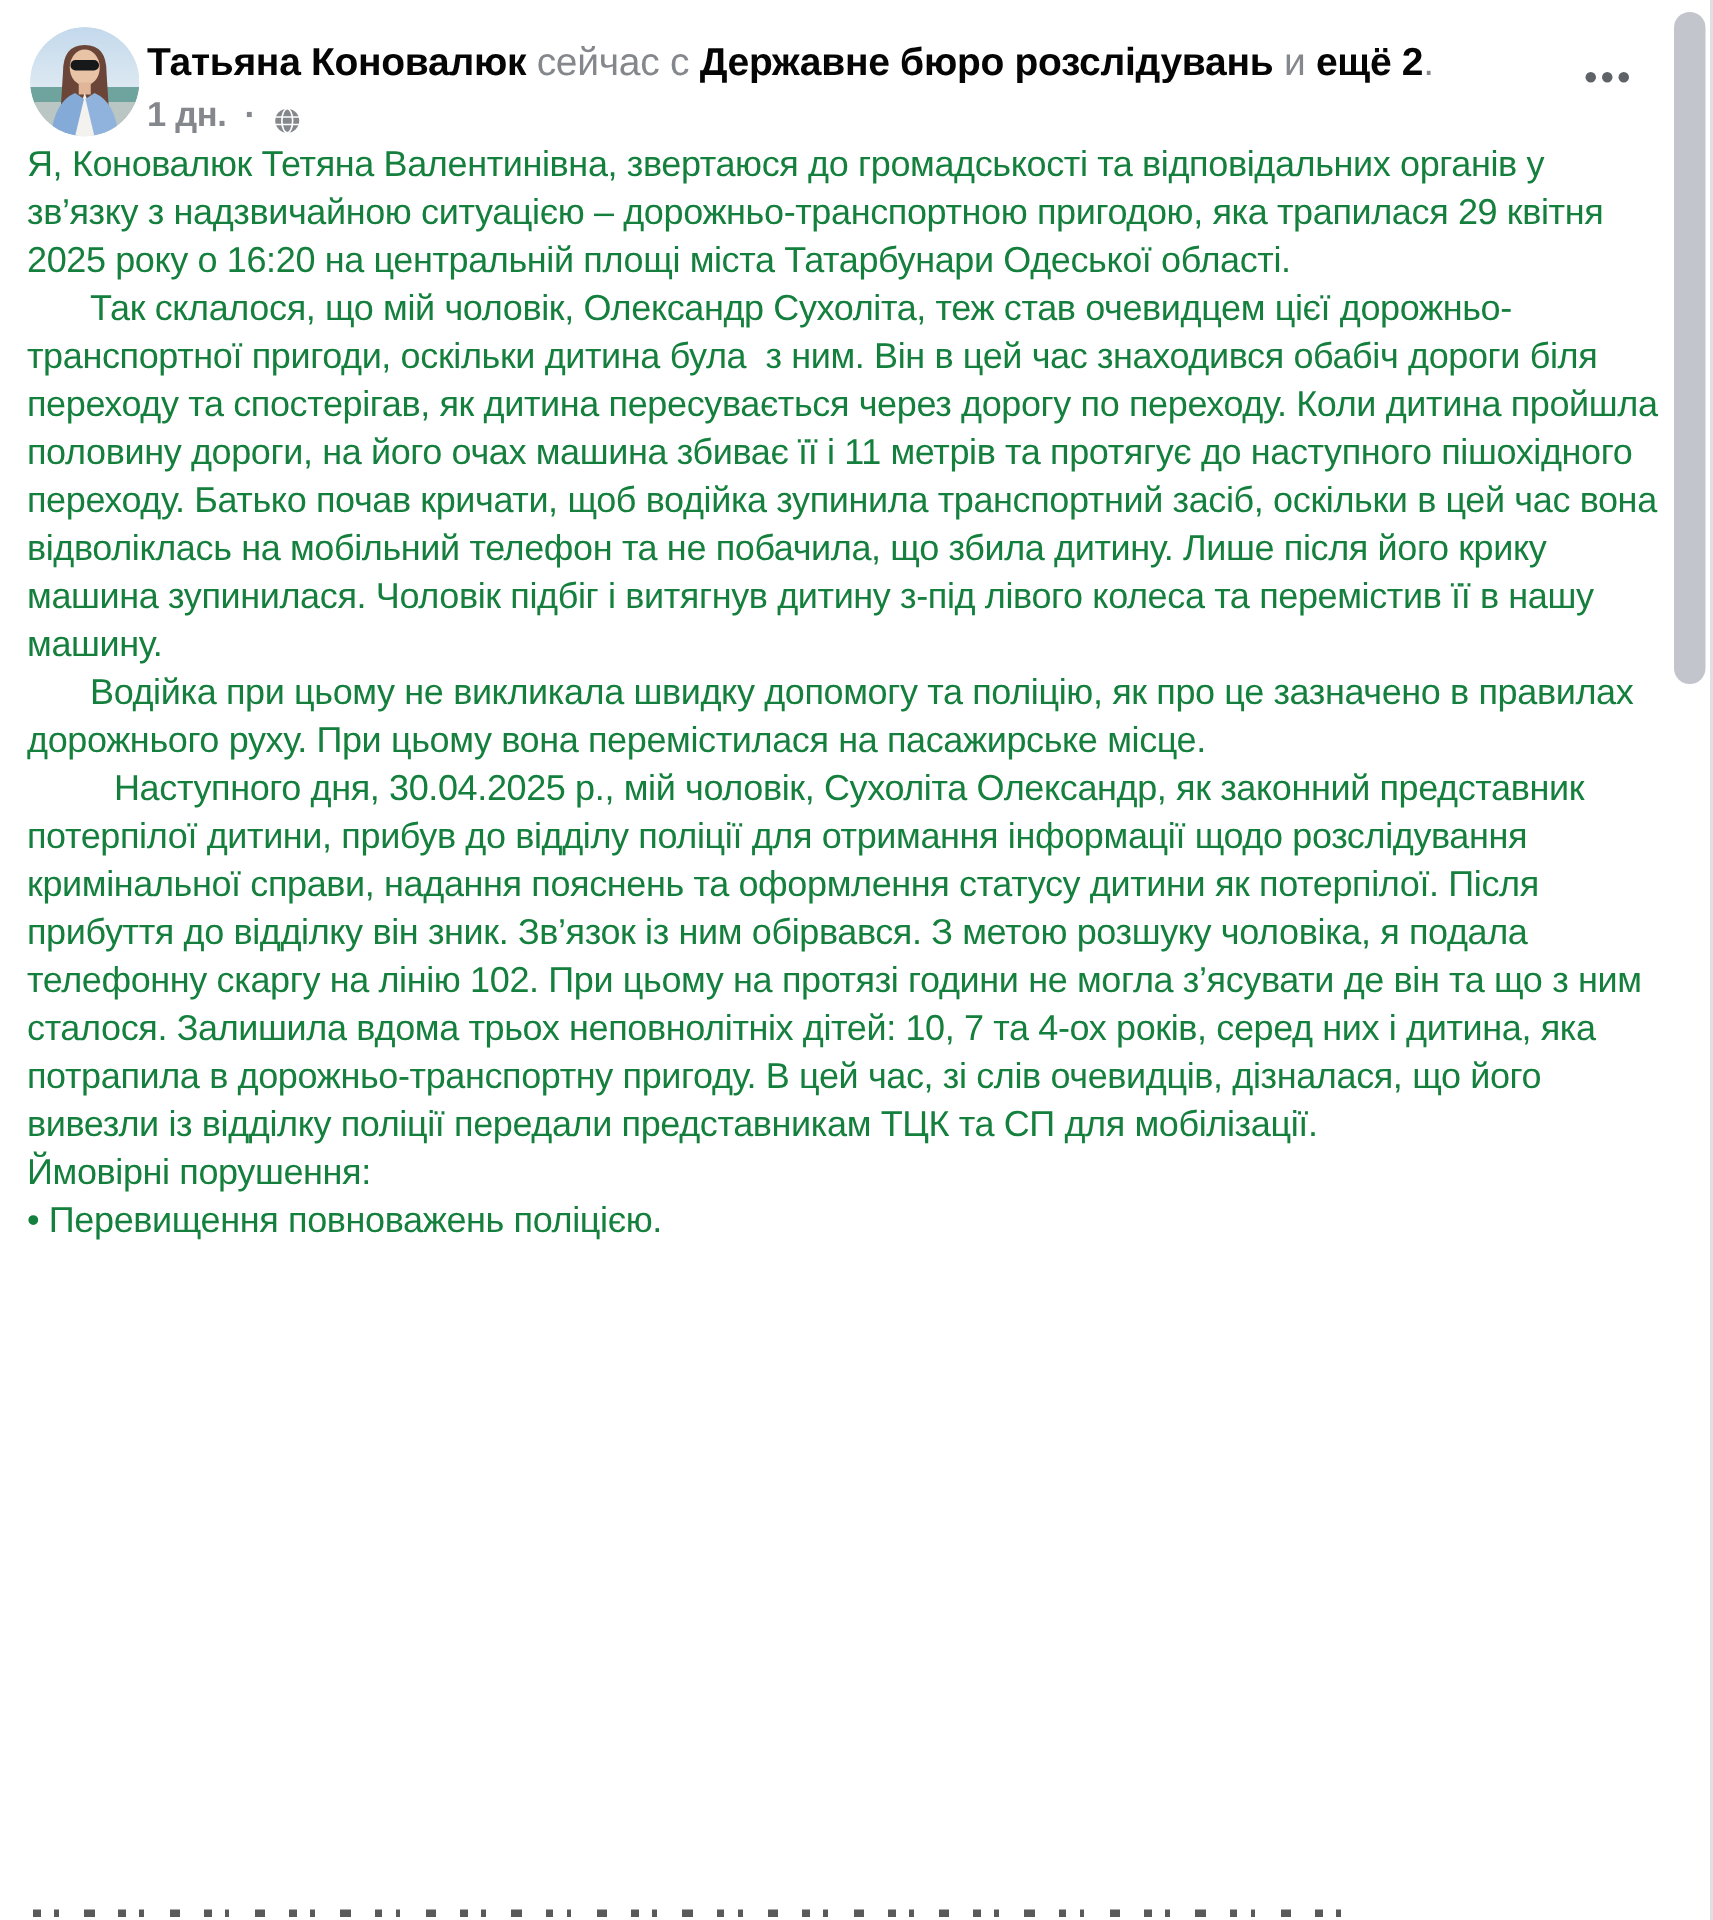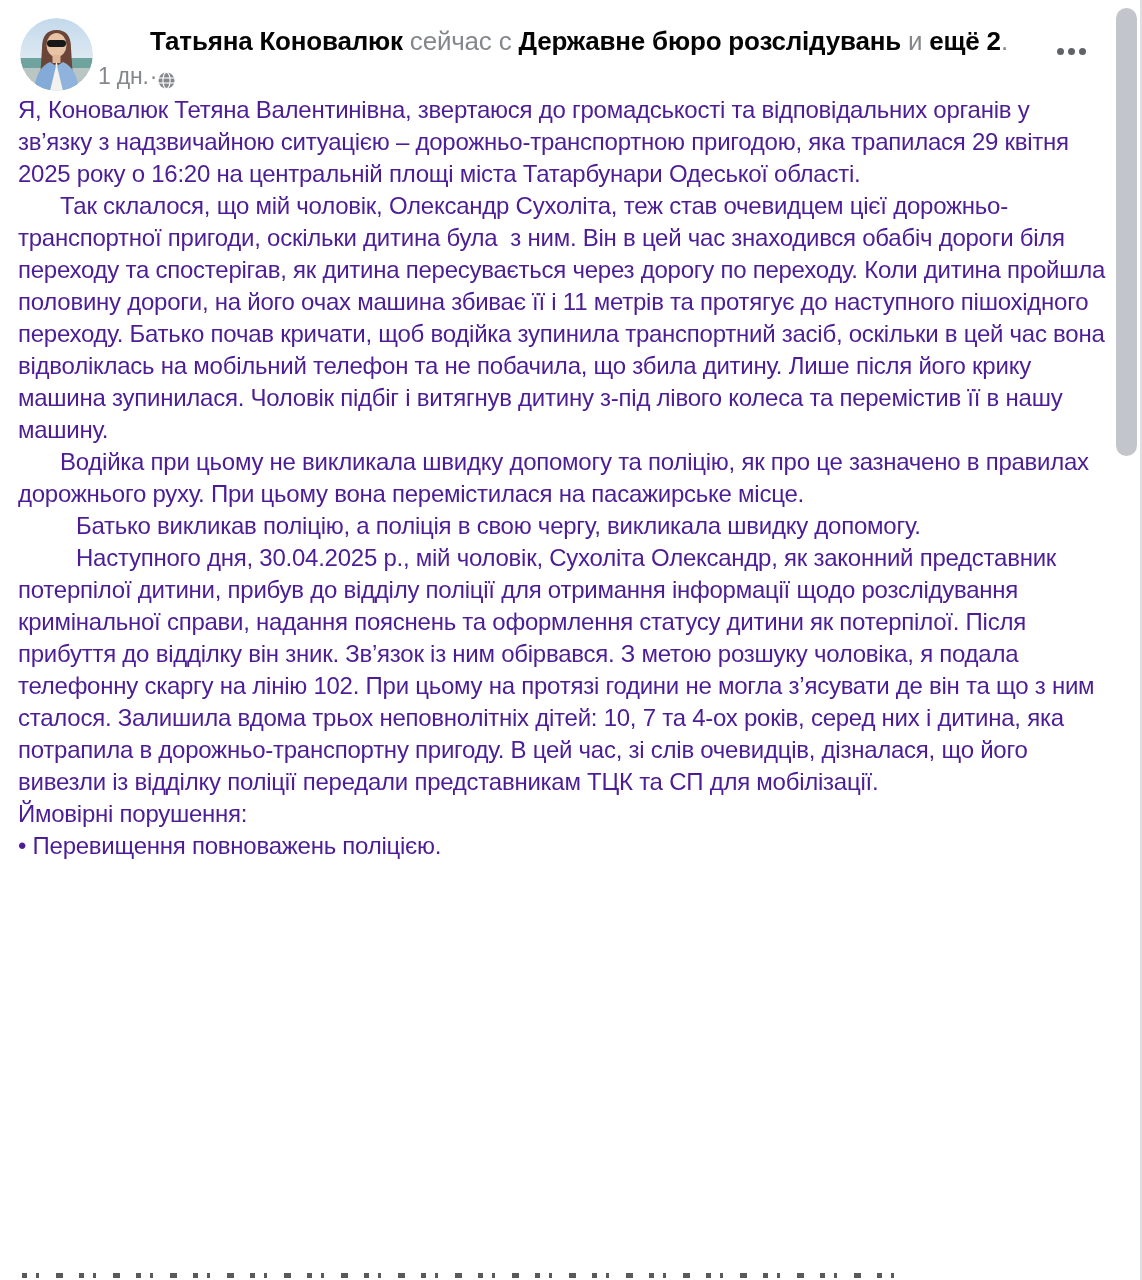--- a/index.html
+++ b/index.html
@@ -7,57 +7,57 @@
   body {
     width: 1142px; height: 1280px;
     background: #ffffff;
     font-family: "Liberation Sans", sans-serif;
     position: relative;
     overflow: hidden;
     color: #050505;
   }
 
   
-  .header { position: absolute; top: 0; left: 0; right: 12px; height: 96px; text-align: center; }
+  .header { position: absolute; top: 0; left: 0; right: 12px; height: 96px; }
 
   .avatar {
     position: absolute; left: 20px; top: 18px;
     width: 73px; height: 73px; border-radius: 50%;
     overflow: hidden; cursor: pointer;
   }
   .avatar svg { display: block; }
 
   .header-text { position: absolute; left: 98px; top: 25px; right: 70px; }
   .hline1 {
     font-size: 26px; line-height: 33px; color: #050505;
     letter-spacing: -0.2px;
   }
   .hline1 .bold { font-weight: 700; }
   .hline1 .muted { color: #84878c; font-weight: 400; }
   .hline2 {
     margin-top: 5px;
-    display: flex; align-items: center; gap: 1px;
-    font-size: 23px; color: #84878c; letter-spacing: -0.2px;
+    display: flex; align-items: center; gap: 12px;
+    font-size: 23px; color: #84878c; letter-spacing: -0.2px; font-weight: bold;
   }
   .globe { width: 17px; height: 17px; display: inline-block; }
 
   .menu-btn {
     position: absolute; top: 42px; right: 38px;
     display: flex; gap: 4px; padding: 6px; cursor: pointer;
   }
   .menu-btn i {
     width: 7px; height: 7px; border-radius: 50%;
     background: #5f6368; display: block;
   }
 
   
   .post-body {
     position: absolute; left: 18px; top: 94px; width: 1090px;
     font-size: 24px; line-height: 32px; letter-spacing: -0.25px;
-    color: #4c1d95;
+    color: #15803d;
   }
   .post-body p { margin: 0; white-space: pre-wrap; }
   .indent-a { text-indent: 42px; }
   .indent-b { text-indent: 58px; }
 
   
   .scroll-thumb {
     position: absolute; top: 8px; right: 5px;
     width: 21px; height: 448px; border-radius: 11px;
     background: #c2c6cc; cursor: grab;
@@ -140,21 +140,20 @@
     <i></i>
     <i></i>
     <i></i>
   </div>
 </div>
 
 <div class="post-body">
   <p>Я, Коновалюк Тетяна Валентинівна, звертаюся до громадськості та відповідальних органів у зв’язку з надзвичайною ситуацією – дорожньо-транспортною пригодою, яка трапилася 29 квітня 2025 року о 16:20 на центральній площі міста Татарбунари Одеської області.</p>
   <p class="indent-a">Так склалося, що мій чоловік, Олександр Сухоліта, теж став очевидцем цієї дорожньо-транспортної пригоди, оскільки дитина була  з ним. Він в цей час знаходився обабіч дороги біля переходу та спостерігав, як дитина пересувається через дорогу по переходу. Коли дитина пройшла половину дороги, на його очах машина збиває її і 11 метрів та протягує до наступного пішохідного переходу. Батько почав кричати, щоб водійка зупинила транспортний засіб, оскільки в цей час вона відволіклась на мобільний телефон та не побачила, що збила дитину. Лише після його крику машина зупинилася. Чоловік підбіг і витягнув дитину з-під лівого колеса та перемістив її в нашу машину.</p>
   <p class="indent-a">Водійка при цьому не викликала швидку допомогу та поліцію, як про це зазначено в правилах дорожнього руху. При цьому вона перемістилася на пасажирське місце.</p>
-  <p class="indent-b">Батько викликав поліцію, а поліція в свою чергу, викликала швидку допомогу.</p>
   <p class="indent-b">Наступного дня, 30.04.2025 р., мій чоловік, Сухоліта Олександр, як законний представник потерпілої дитини, прибув до відділу поліції для отримання інформації щодо розслідування кримінальної справи, надання пояснень та оформлення статусу дитини як потерпілої. Після прибуття до відділку він зник. Зв’язок із ним обірвався. З метою розшуку чоловіка, я подала телефонну скаргу на лінію 102. При цьому на протязі години не могла з’ясувати де він та що з ним сталося. Залишила вдома трьох неповнолітніх дітей: 10, 7 та 4-ох років, серед них і дитина, яка потрапила в дорожньо-транспортну пригоду. В цей час, зі слів очевидців, дізналася, що його вивезли із відділку поліції передали представникам ТЦК та СП для мобілізації.</p>
   <p>Ймовірні порушення:</p>
   <p>• Перевищення повноважень поліцією.</p>
 </div>
 
 <div class="cutoff-line"></div>
 
 <div class="scroll-thumb"></div>
 <div class="right-edge"></div>
 

